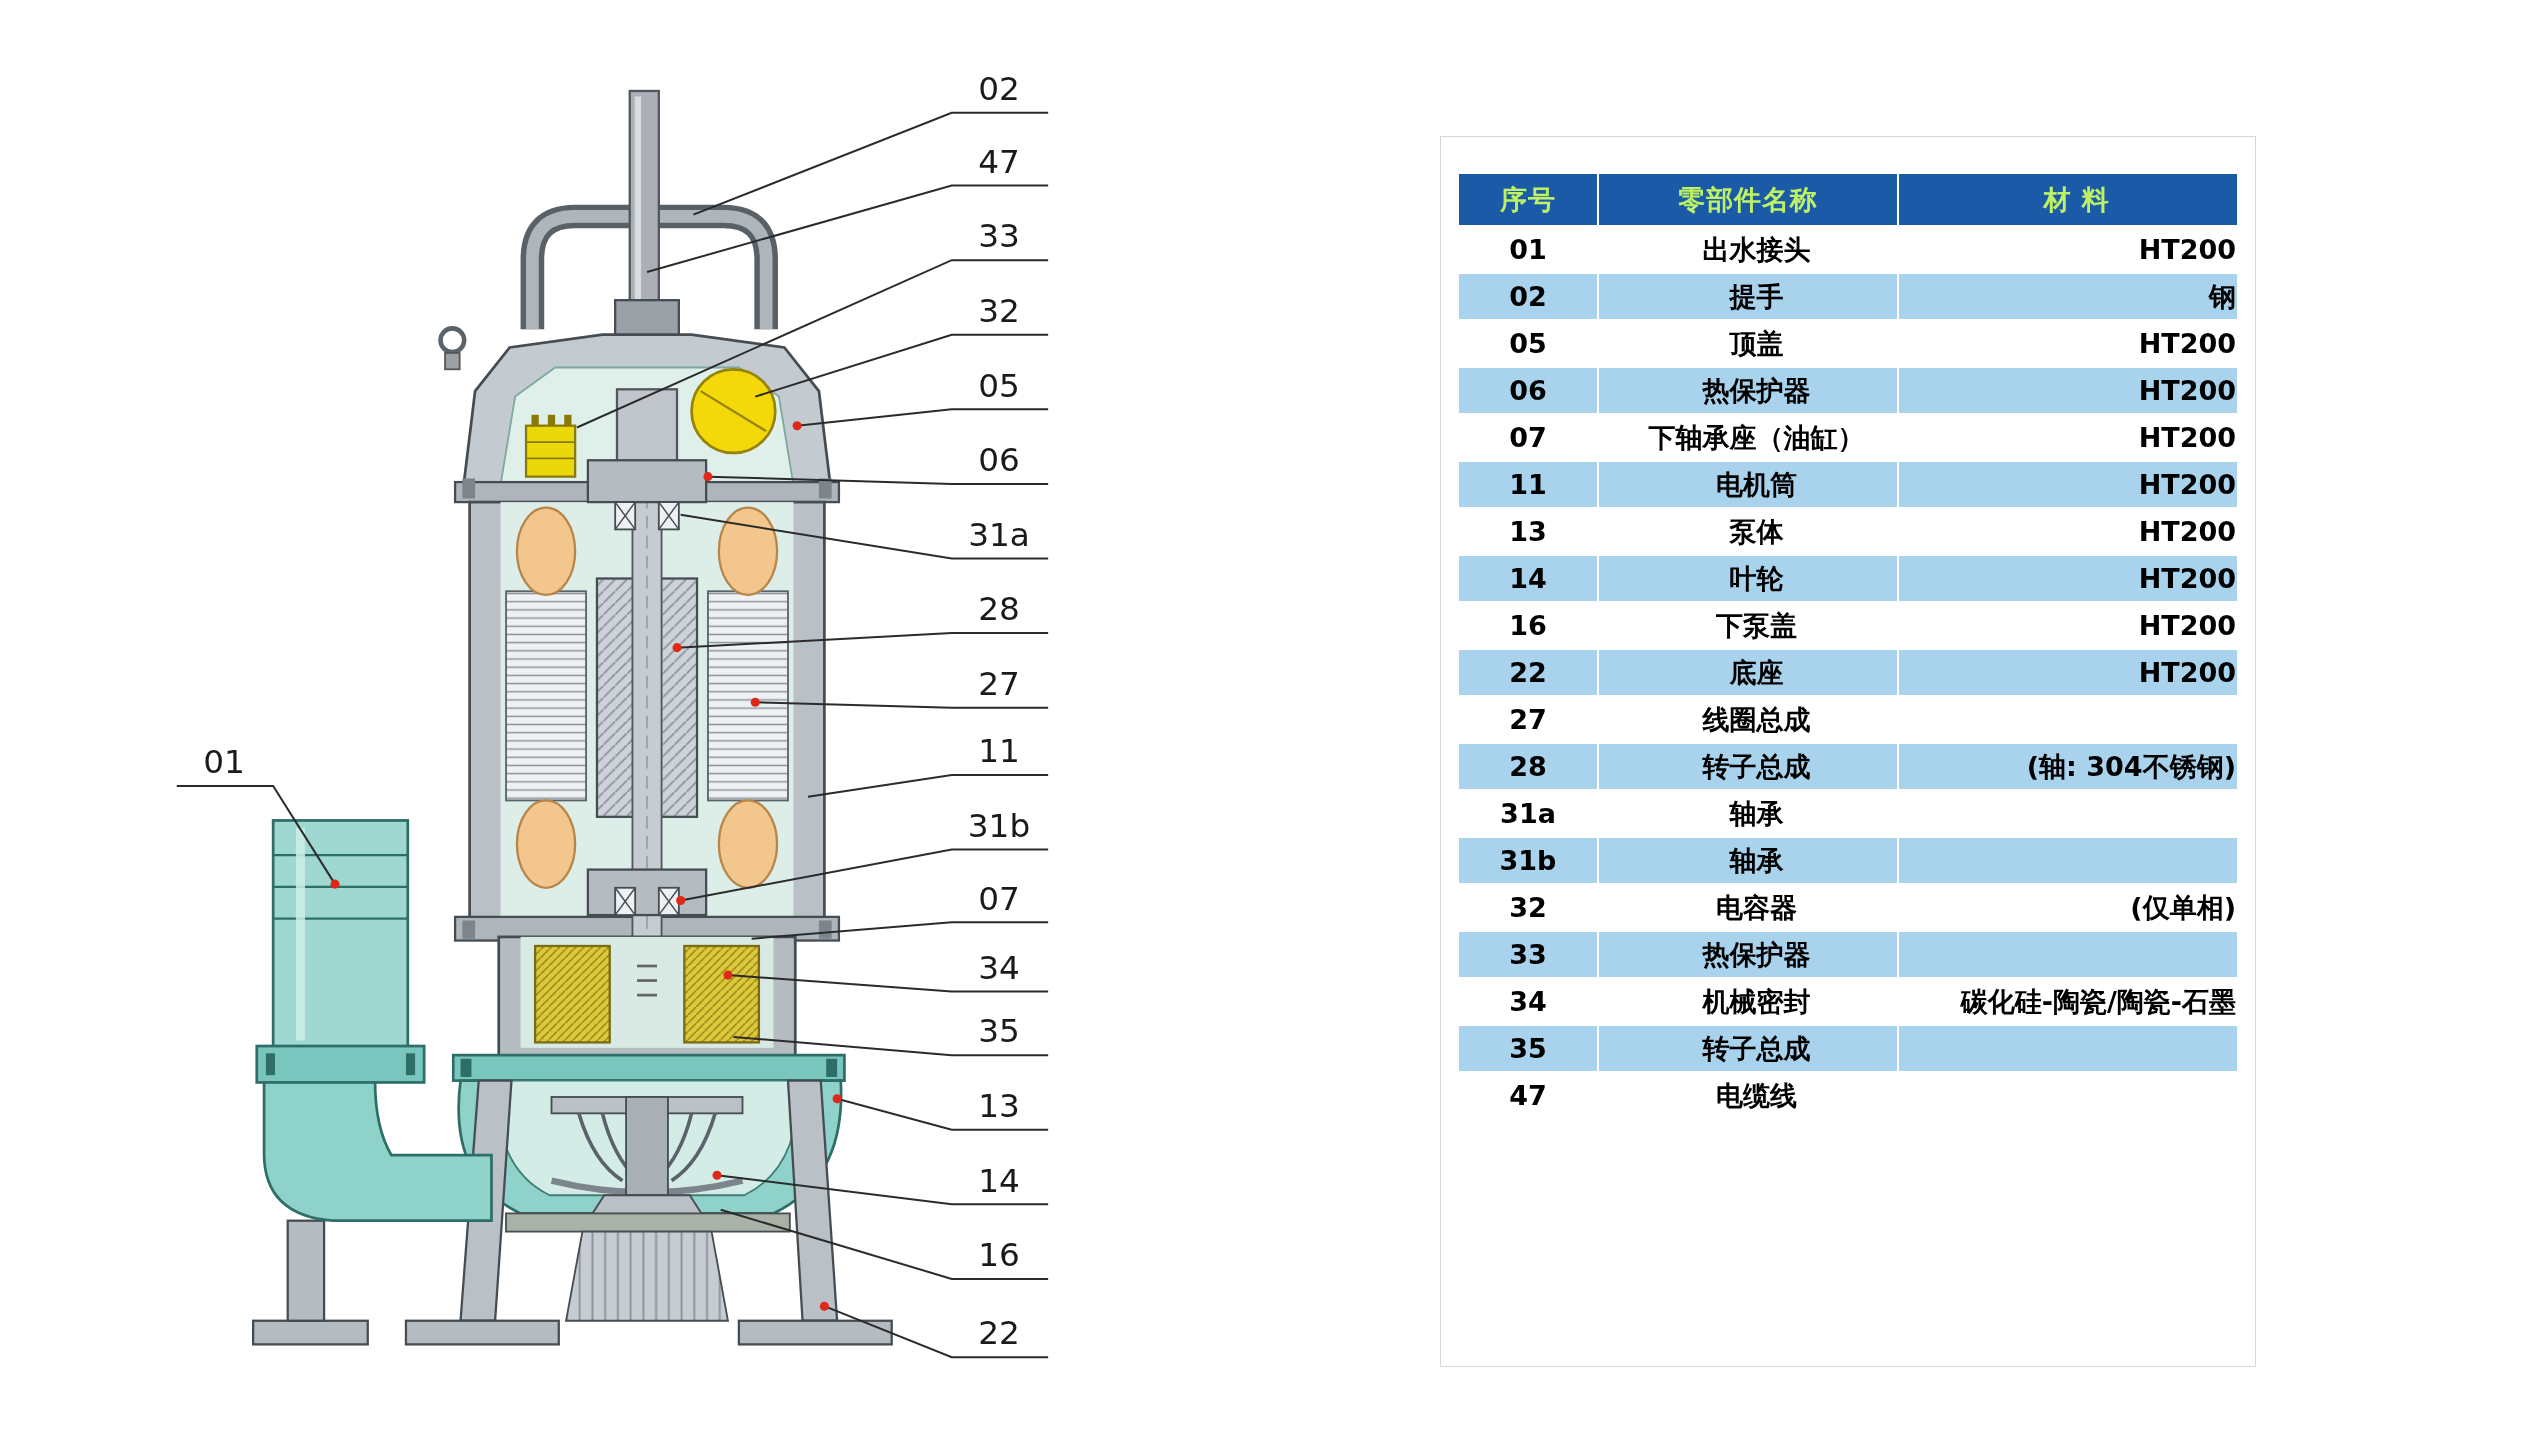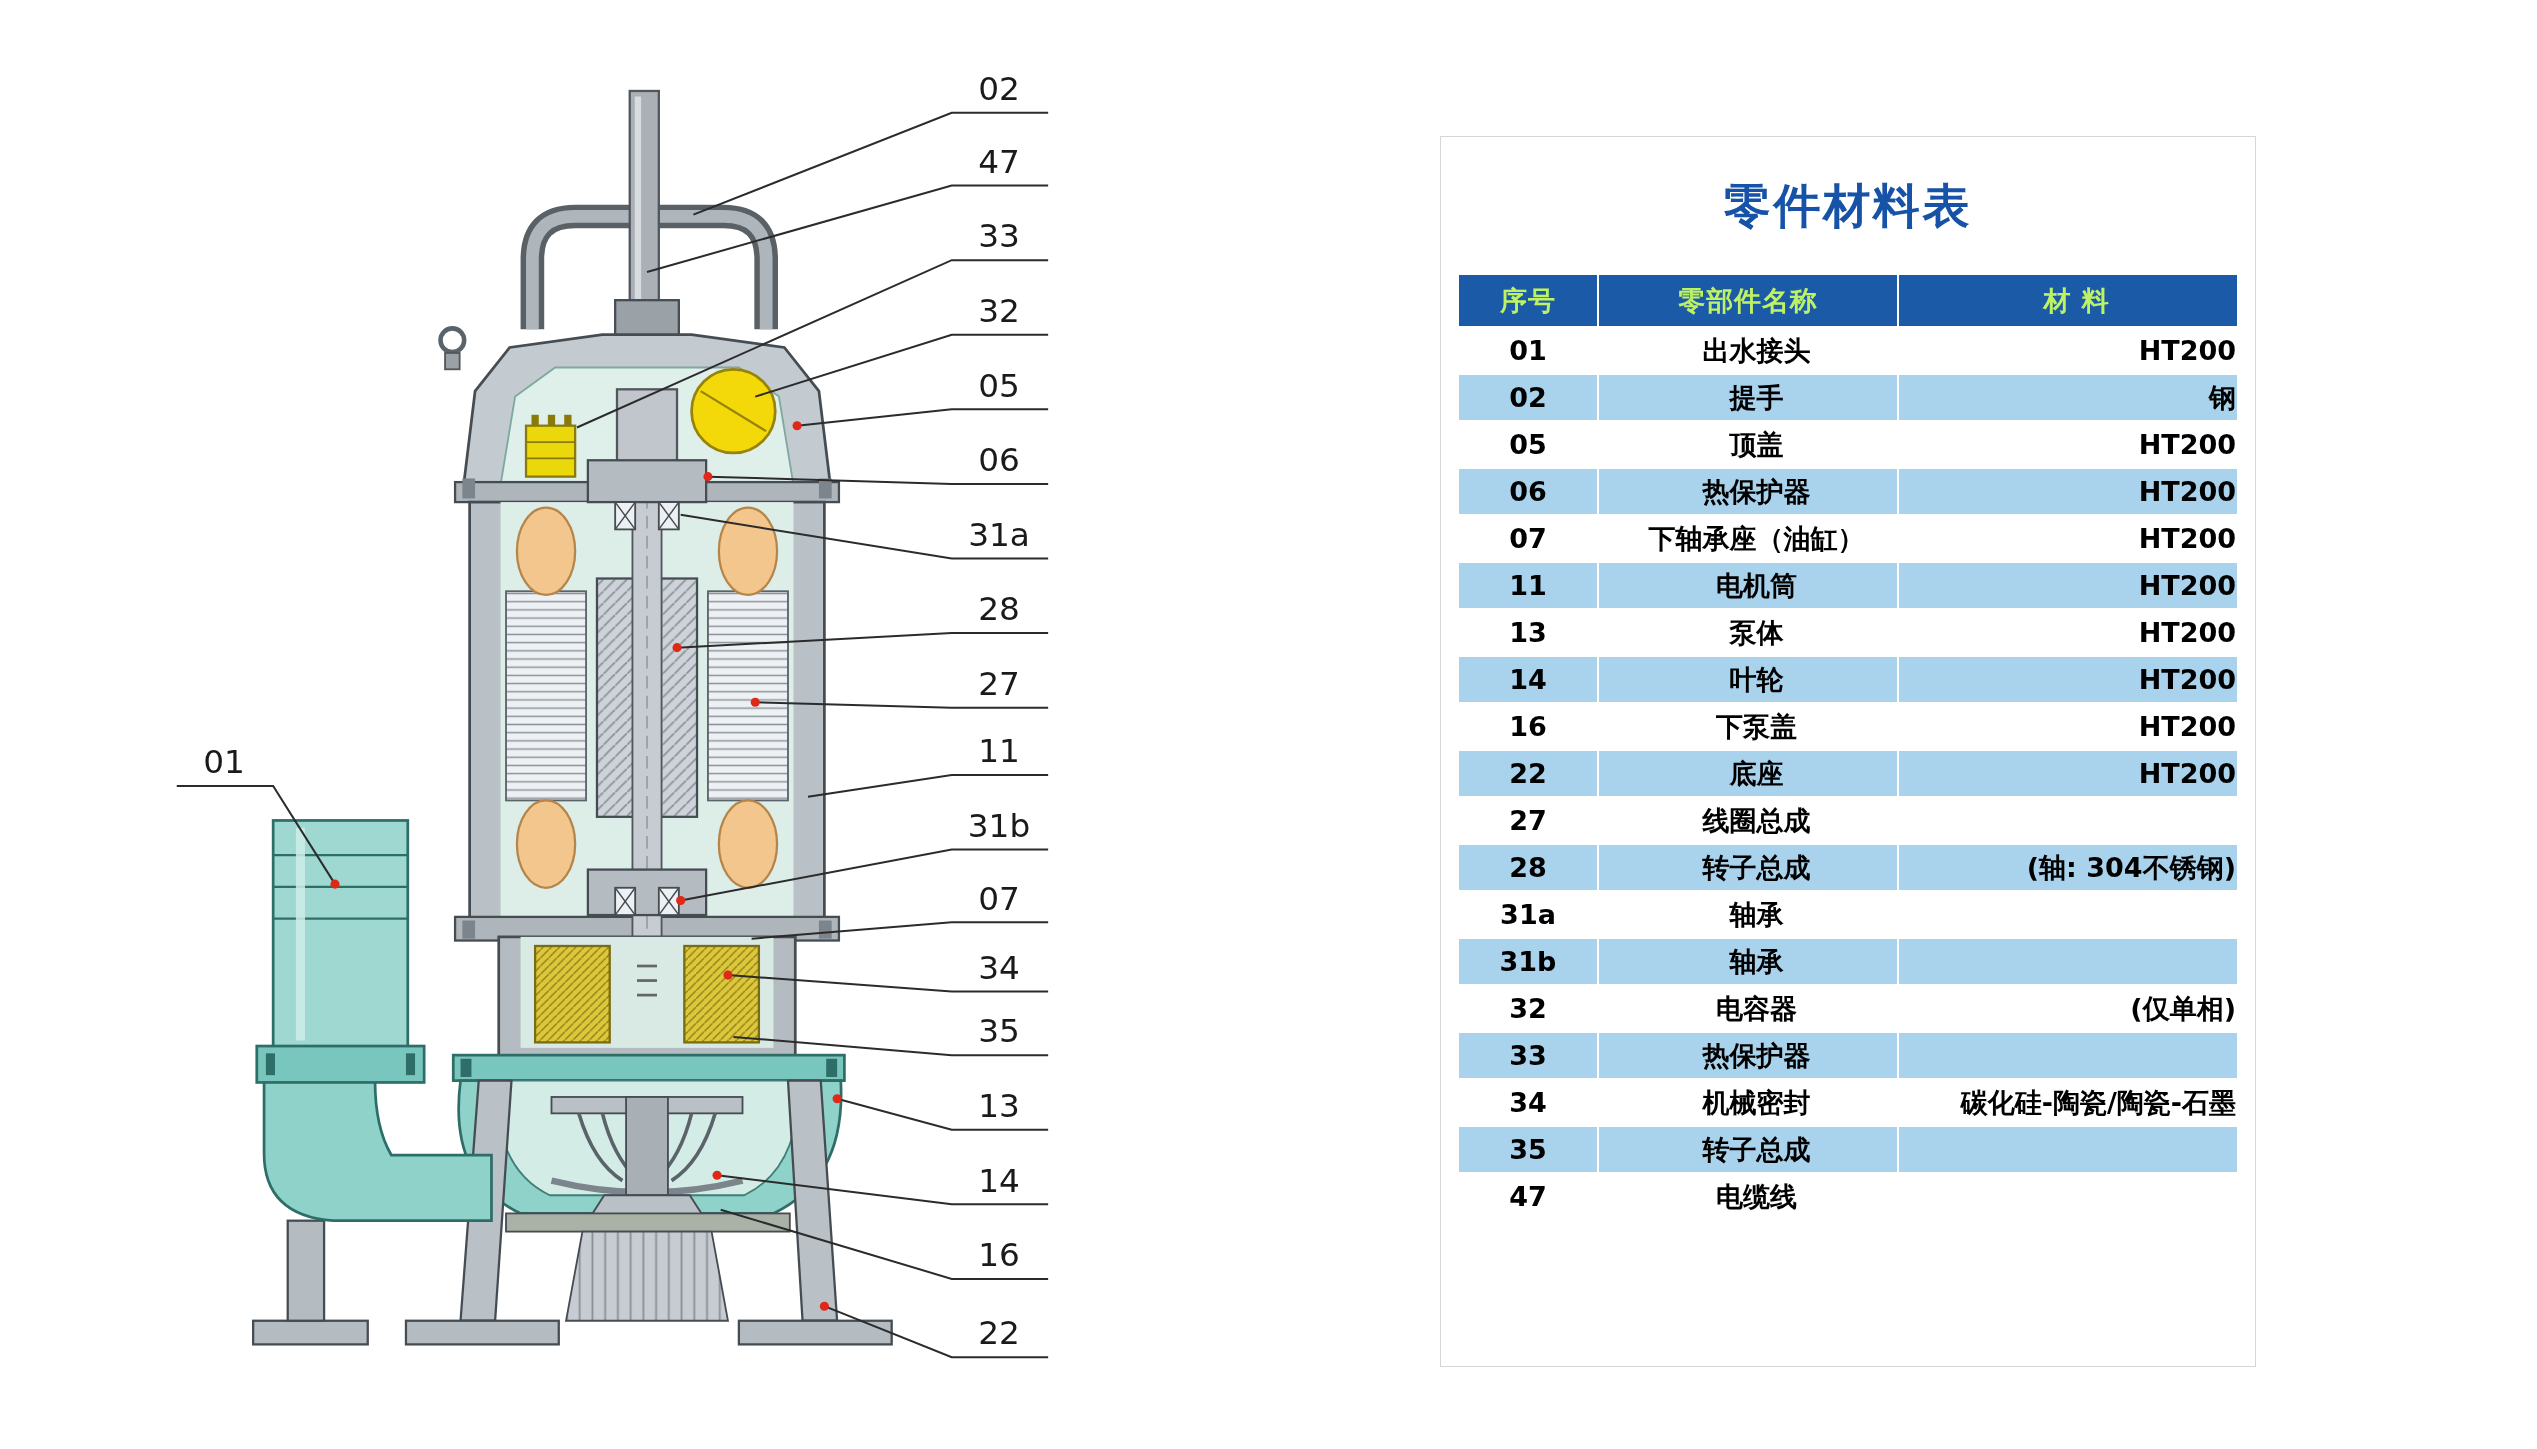--- a/index.html
+++ b/index.html
@@ -291,21 +291,20 @@
         </g>
         <g>
           <polyline points="368,972 300,864 194,864" class="callout-line"></polyline>
           <circle cx="368" cy="972" r="5" class="callout-dot"></circle>
           <text x="246" y="850" class="callout-label">01</text>
         </g>
       </g>
   </svg>
 
   <div class="panel">
-    <div class="panel-title">零件材料表</div>
     <table class="parts">
       <thead>
         <tr>
           <th class="h-idx">序号</th>
           <th class="h-name">零部件名称</th>
           <th class="h-mat">材  料</th>
         </tr>
       </thead>
       <tbody>
           <tr>

